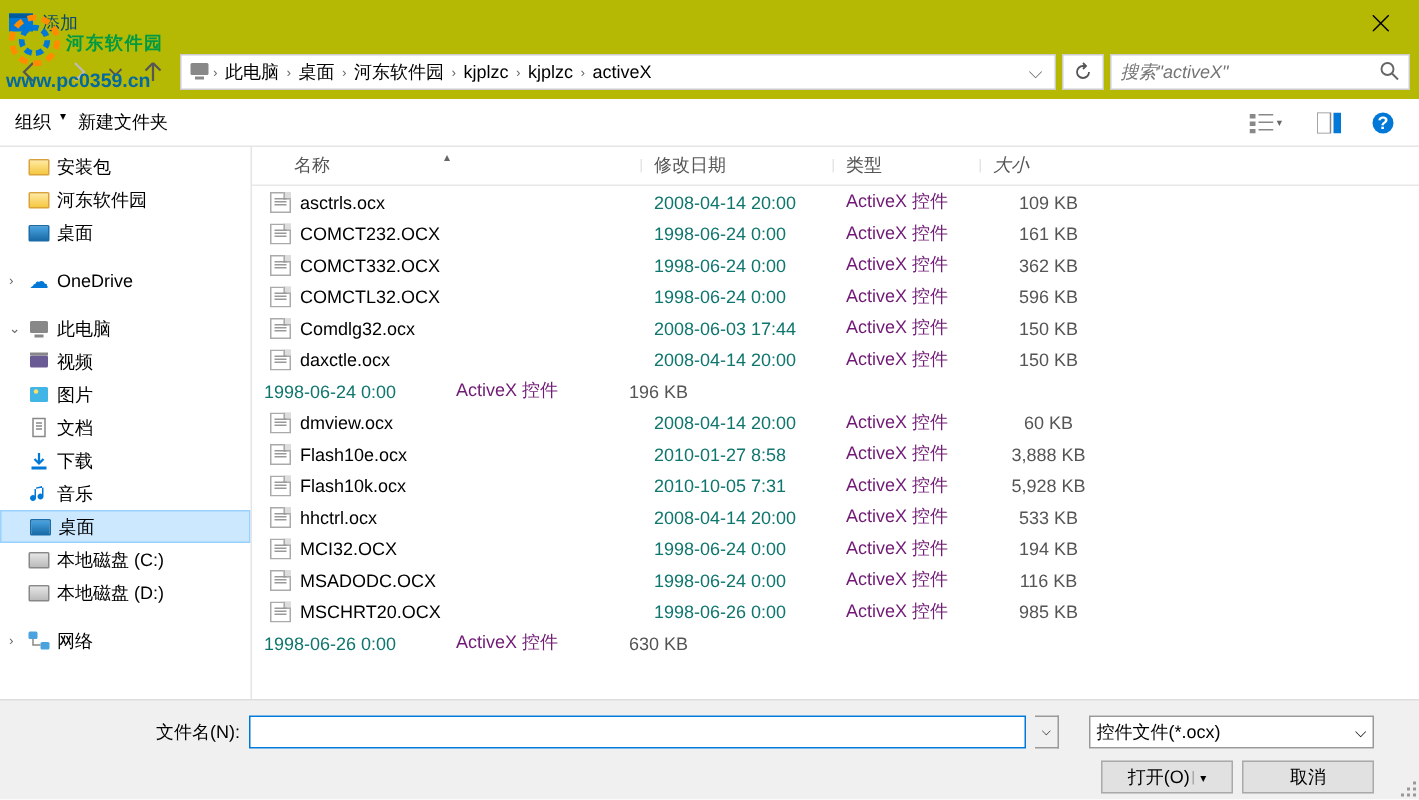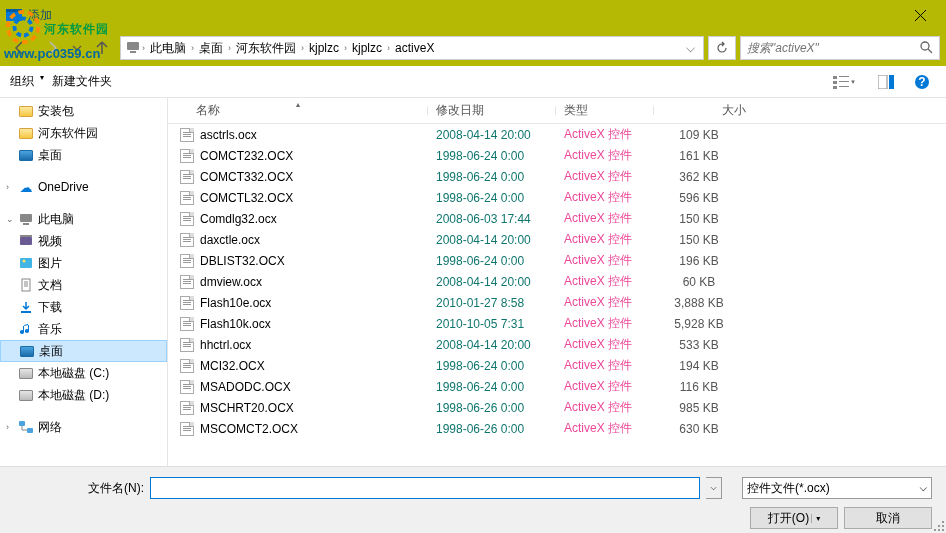--- a/index.html
+++ b/index.html
@@ -46,34 +46,34 @@
 .cloud-ic { color: #0078d7; font-size: 13px; }
 
 .content { flex: 1; position: relative; overflow: hidden; }
 .col-headers { display: flex; height: 26px; align-items: center; border-bottom: 1px solid #e8e8e8; color: #555; }
 .ch { padding: 0 8px; position: relative; }
 .ch:not(:last-child)::after { content: ""; position: absolute; right: 0; top: 4px; bottom: 4px; width: 1px; background: #e5e5e5; }
 .ch-arrow { position: absolute; left: 50%; top: -2px; transform: translateX(-50%); font-size: 8px; color: #666; }
 .ch.name { width: 260px; padding-left: 28px; position: relative; }
 .ch.date { width: 128px; }
 .ch.type { width: 98px; }
-.ch.size { width: 100px; text-align: right; }
+.ch.size { width: 100px; text-align: left; font-style: italic; }
 
 .file-list { overflow-y: auto; height: 340px; }
 .file-row { display: flex; height: 21px; align-items: center; }
 .fc { padding: 0 8px; white-space: nowrap; overflow: hidden; }
 .fc.name { width: 260px; display: flex; align-items: center; gap: 6px; padding-left: 12px; }
 .fc.date { width: 128px; color: #0f766e; }
-.fc.type { width: 98px; color: #ec4899; }
+.fc.type { width: 98px; color: #701a75; }
 .fc.size { width: 100px; text-align: center; color: #555; padding-right: 18px; }
 .file-ic { width: 14px; height: 14px; background: #fff; border: 1px solid #aaa; position: relative; }
 .file-ic::before { content: ""; position: absolute; right: -1px; top: -1px; width: 4px; height: 4px; background: #ddd; border-left: 1px solid #aaa; border-bottom: 1px solid #aaa; }
 .file-ic::after { content: ""; position: absolute; left: 2px; top: 3px; right: 2px; height: 1px; background: #999; box-shadow: 0 2px #999, 0 4px #999; }
 
-.footer { background: #f0f0f0; border-top: 1px solid #ddd; height: 67px; padding: 10px 14px; display: flex; flex-direction: column; gap: 8px; }
+.footer { background: #f0f0f0; border-top: 1px solid #ddd; height: 67px; padding: 10px 30px; display: flex; flex-direction: column; gap: 8px; }
 .fn-row { display: flex; align-items: center; gap: 6px; }
 .fn-label { width: 130px; text-align: right; }
 .fn-input { flex: 1; height: 22px; border: 1px solid #0078d7; padding: 0 4px; outline: none; }
 .fn-drop { width: 16px; height: 22px; border: 1px solid #999; border-left: none; display: flex; align-items: center; justify-content: center; background: #f0f0f0; font-size: 8px; }
 .filter-sel { width: 190px; height: 22px; border: 1px solid #999; background: #fff; padding: 0 4px; display: flex; align-items: center; justify-content: space-between; }
 .filter-sel::after { content: "⌵"; font-size: 10px; }
 .btn-row { display: flex; justify-content: flex-end; gap: 6px; }
 .btn { width: 88px; height: 22px; border: 1px solid #aaa; background: #e1e1e1; display: flex; align-items: center; justify-content: center; cursor: default; }
 .btn.open { display: flex; align-items: center; gap: 2px; }
 .btn.open .split { border-left: 1px solid #aaa; padding-left: 4px; font-size: 8px; }
@@ -381,24 +381,20 @@
         <div class="file-row">
           <div class="fc name">
             <span class="file-ic"></span>
             <span>daxctle.ocx</span>
           </div>
           <div class="fc date">2008-04-14 20:00</div>
           <div class="fc type">ActiveX 控件</div>
           <div class="fc size">150 KB</div>
         </div>
         <div class="file-row">
-          <div class="fc name">
-            <span class="file-ic"></span>
-            <span>DBLIST32.OCX</span>
-          </div>
           <div class="fc date">1998-06-24 0:00</div>
           <div class="fc type">ActiveX 控件</div>
           <div class="fc size">196 KB</div>
         </div>
         <div class="file-row">
           <div class="fc name">
             <span class="file-ic"></span>
             <span>dmview.ocx</span>
           </div>
           <div class="fc date">2008-04-14 20:00</div>
@@ -453,24 +449,20 @@
         <div class="file-row">
           <div class="fc name">
             <span class="file-ic"></span>
             <span>MSCHRT20.OCX</span>
           </div>
           <div class="fc date">1998-06-26 0:00</div>
           <div class="fc type">ActiveX 控件</div>
           <div class="fc size">985 KB</div>
         </div>
         <div class="file-row">
-          <div class="fc name">
-            <span class="file-ic"></span>
-            <span>MSCOMCT2.OCX</span>
-          </div>
           <div class="fc date">1998-06-26 0:00</div>
           <div class="fc type">ActiveX 控件</div>
           <div class="fc size">630 KB</div>
         </div>
       </div>
   </div>
 </div>
 
 <div class="footer">
   <div class="fn-row">

